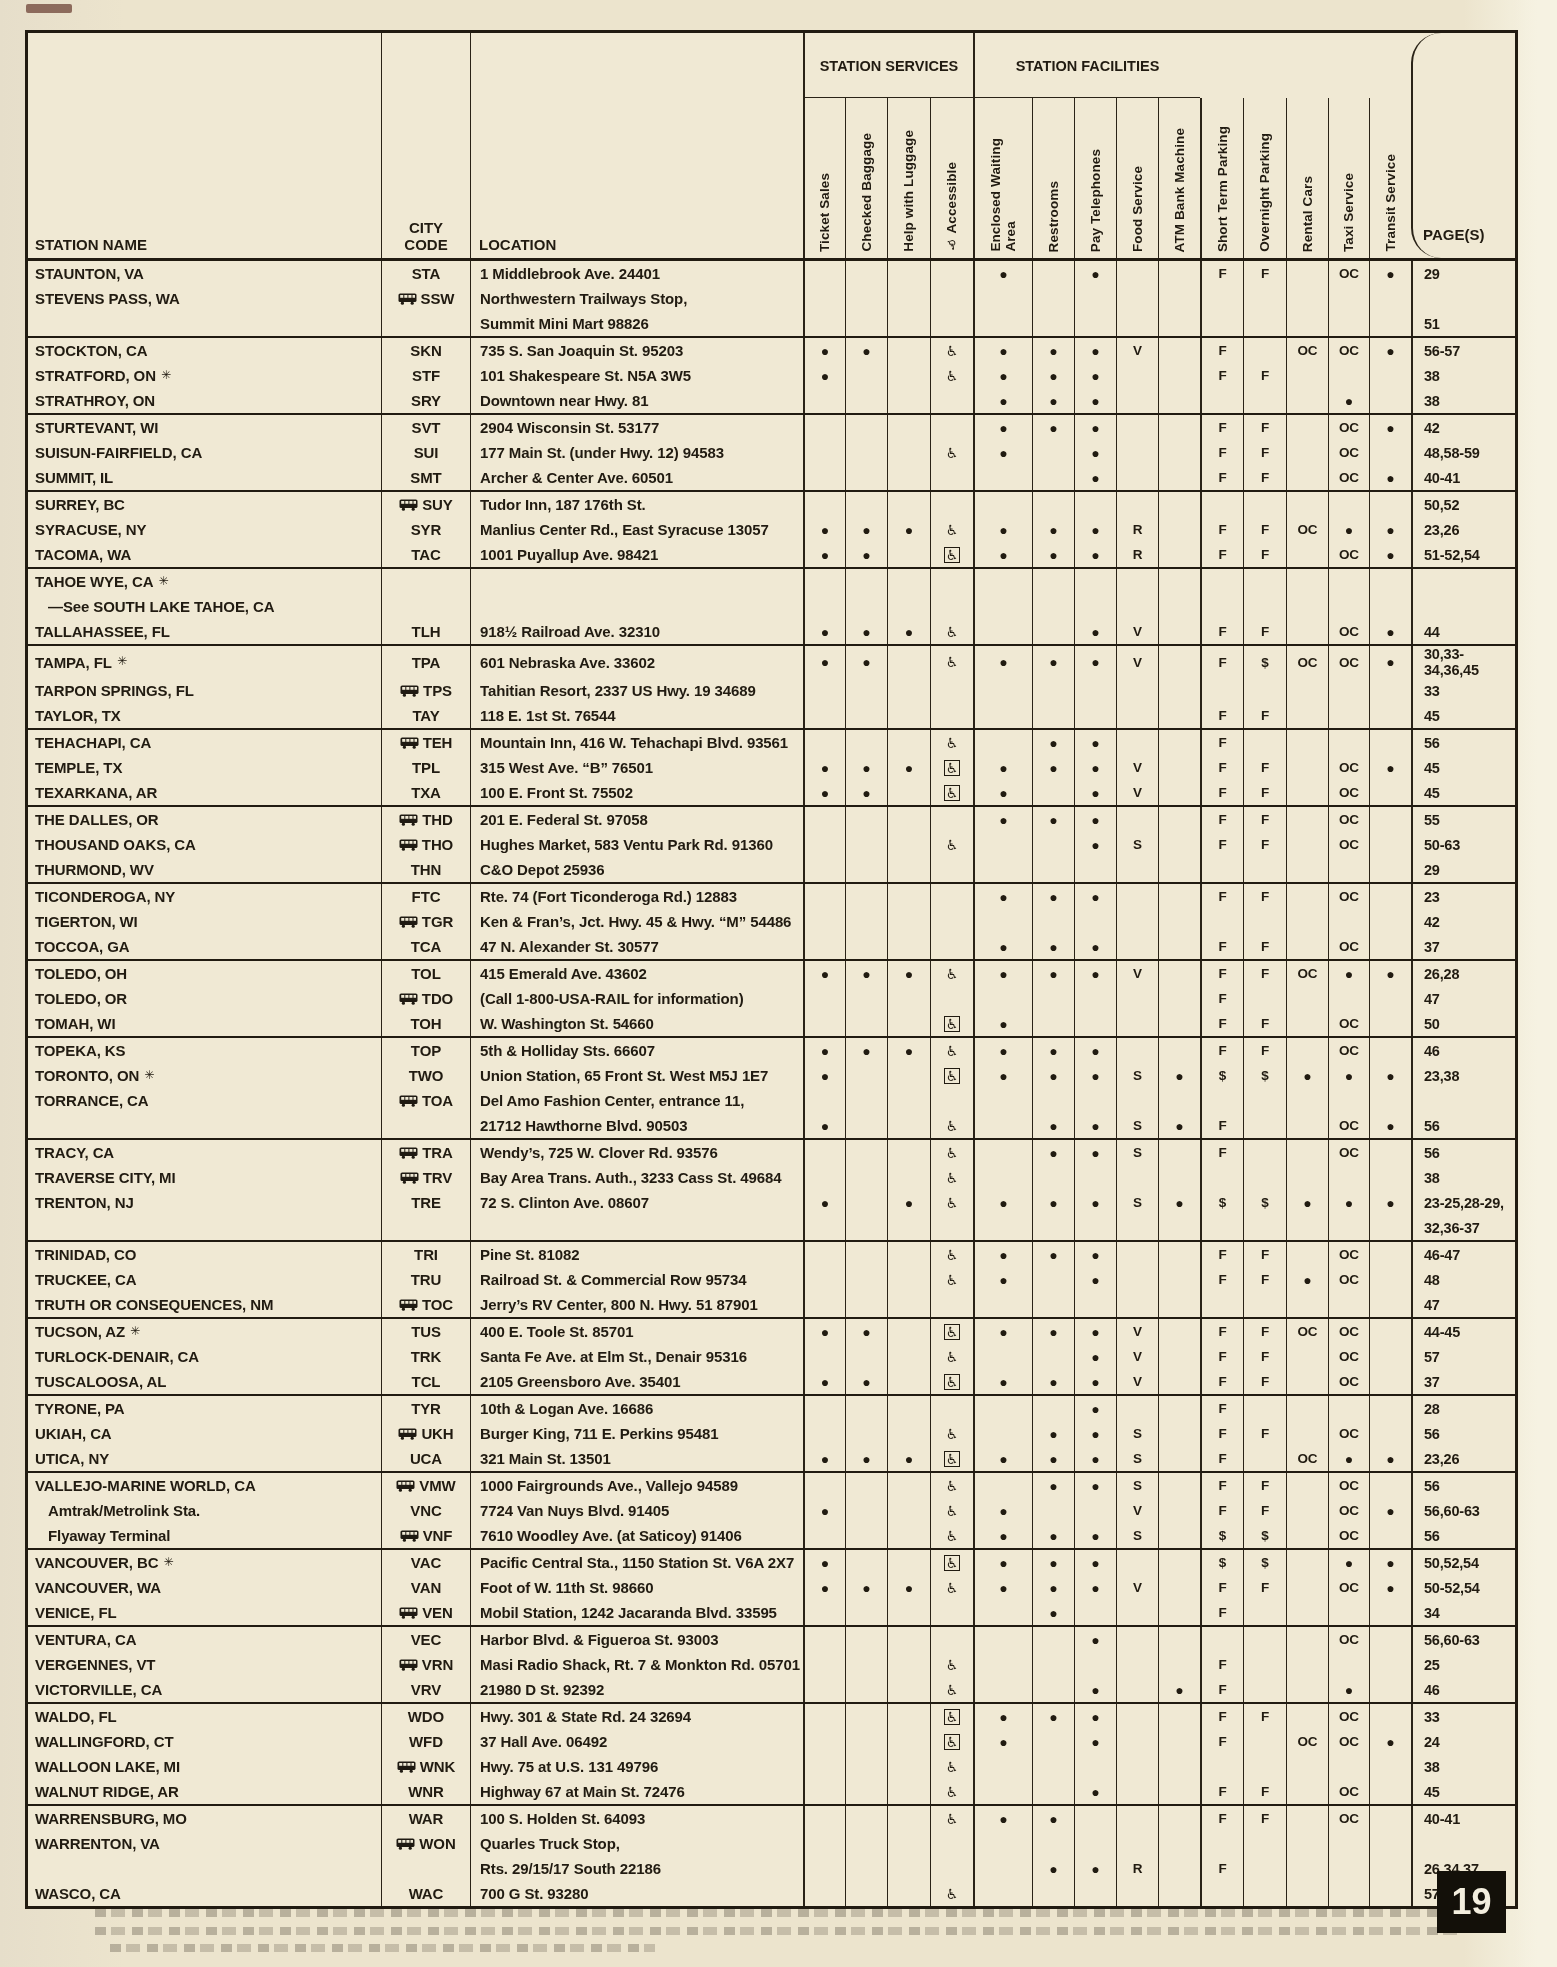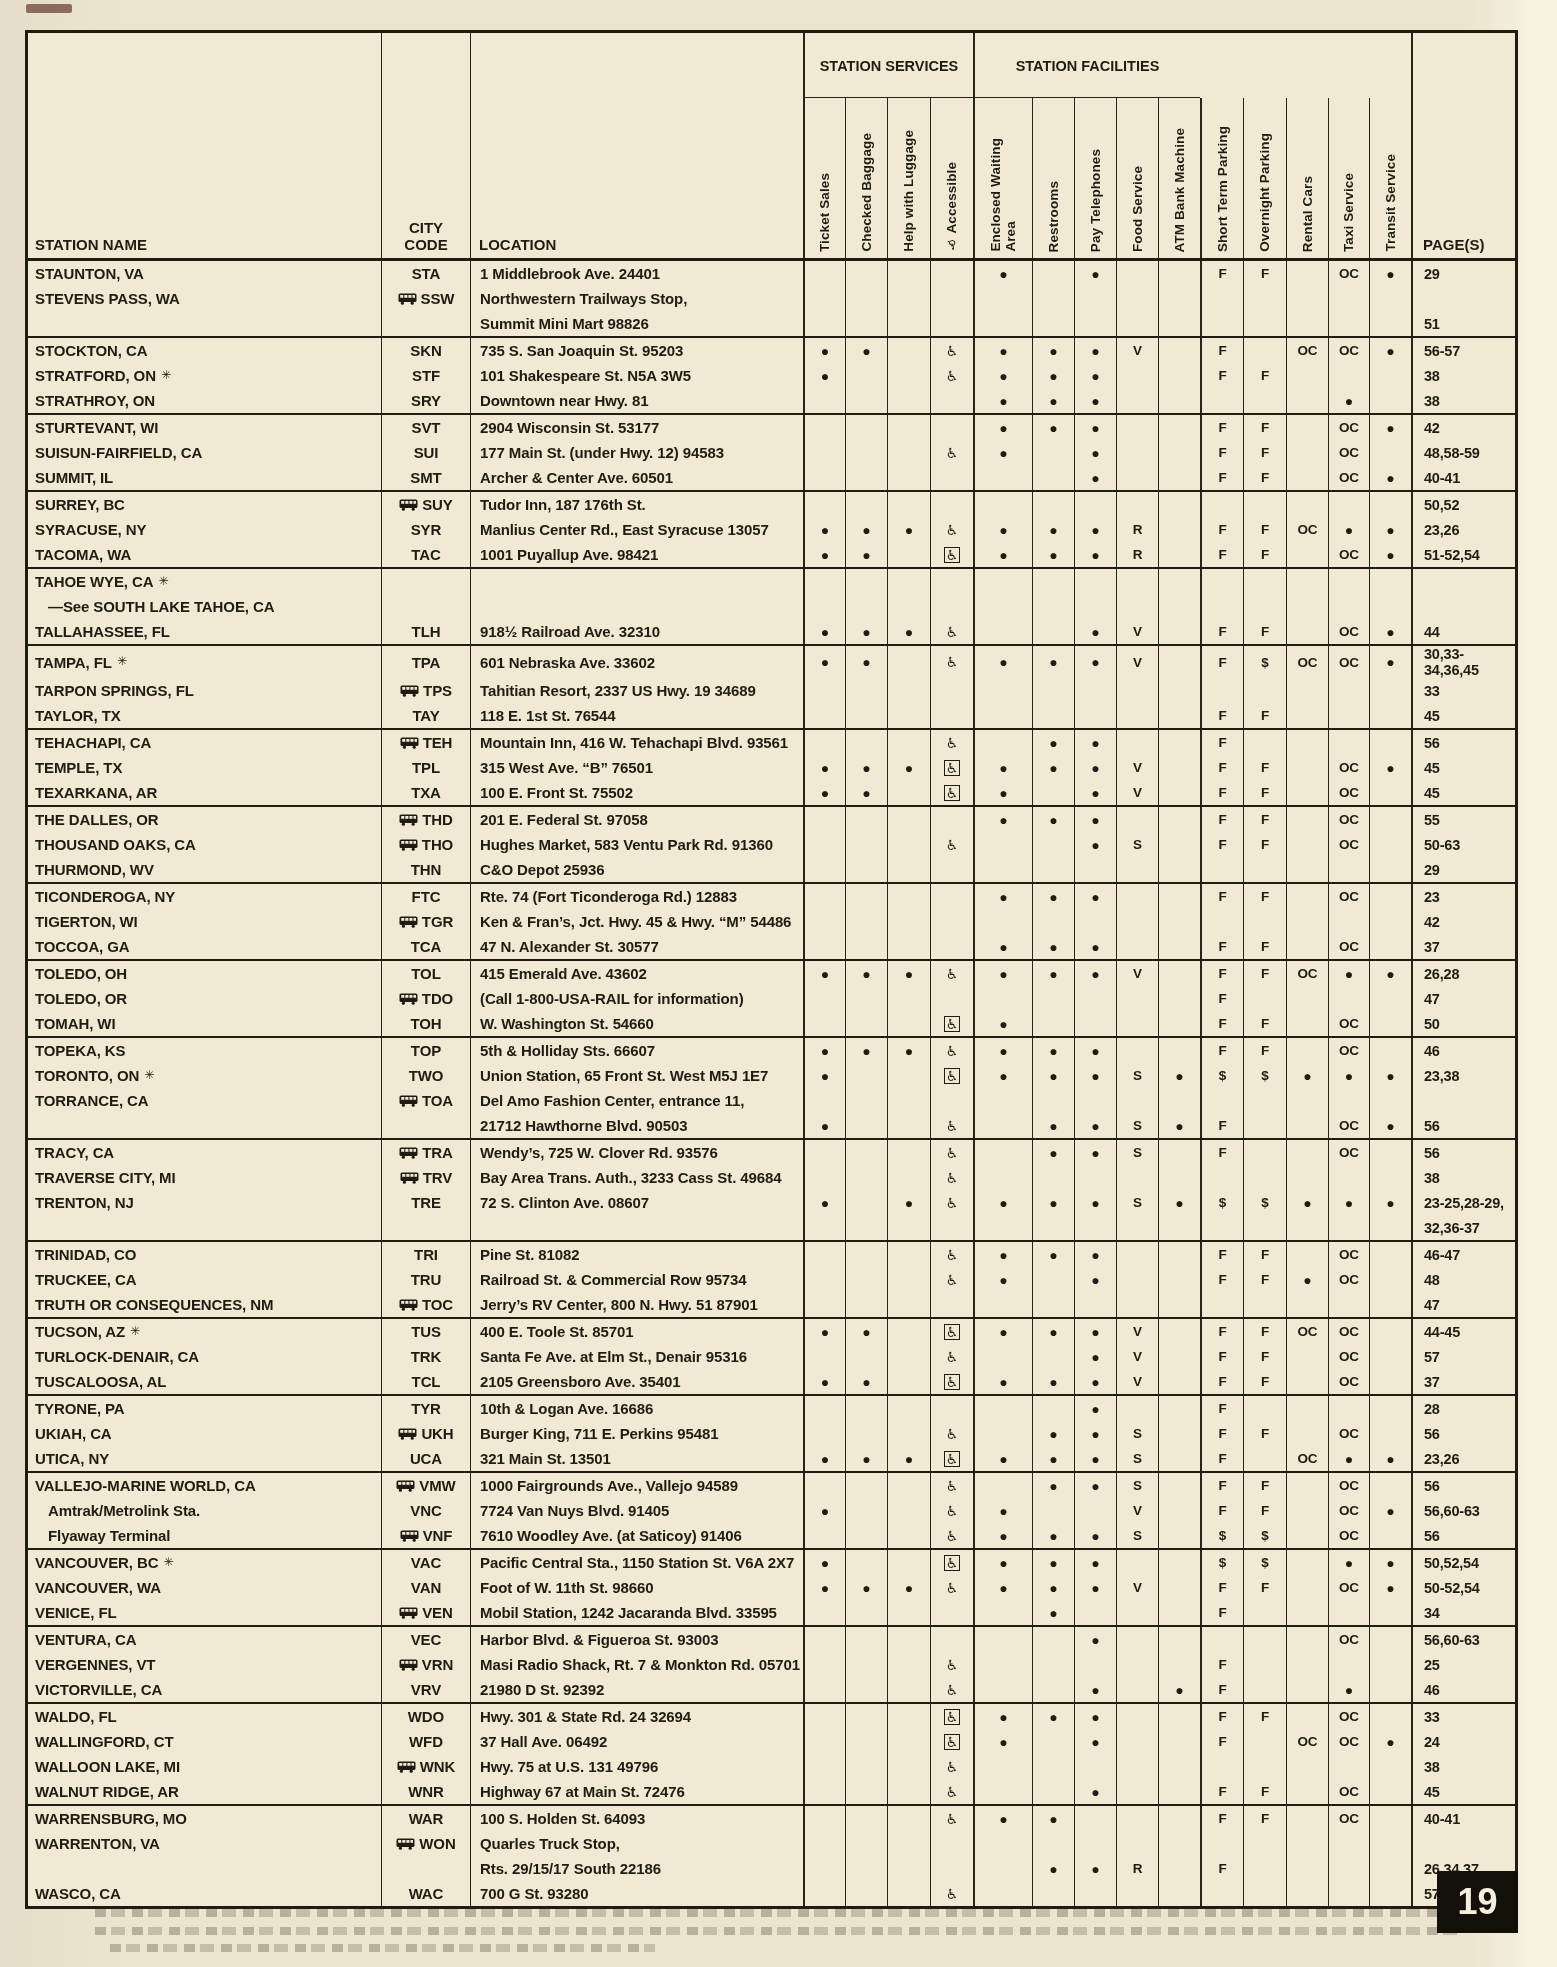--- a/index.html
+++ b/index.html
@@ -32,21 +32,21 @@
   .sheet{
     position:absolute;left:25px;top:30px;width:1493px;box-sizing:border-box;
     border:3px solid var(--ink);background:var(--cell);
   }
   
   .thead{display:grid;grid-template-columns:var(--cols);grid-template-rows:65px 160px;border-bottom:3px solid var(--ink);}
   .hcell{box-sizing:border-box;}
   .h-name{grid-column:1;grid-row:1/3;display:flex;align-items:flex-end;padding:4px 2px 5px 7px;font-weight:700;font-size:15px;}
   .h-code{grid-column:2;grid-row:1/3;border-left:1.6px solid var(--line);display:flex;align-items:flex-end;justify-content:center;text-align:center;font-weight:700;font-size:15px;white-space:pre-line;padding-bottom:5px;line-height:1.1;}
   .h-loc{grid-column:3;grid-row:1/3;border-left:1.6px solid var(--line);display:flex;align-items:flex-end;padding:4px 0 5px 8px;font-weight:700;font-size:15px;}
-  .h-pages{grid-column:18;grid-row:1/3;border-left:2.2px solid var(--line);display:flex;align-items:flex-end;padding:0 2px 5px 10px;font-weight:700;font-size:15px;}
+  .h-pages{grid-column:18;grid-row:1/3;border-left:2.2px solid var(--line);display:flex;align-items:flex-end;padding:0 2px 15px 10px;font-weight:700;font-size:15px;border-radius:30px;}
   .h-grp{display:flex;align-items:center;justify-content:center;text-align:center;font-weight:700;font-size:14.5px;border-bottom:1.8px solid var(--line);white-space:pre-line;line-height:1.15;padding-top:2px;}
   .h-svc{grid-column:4/8;grid-row:1;border-left:2.2px solid var(--line);}
   .h-fac{grid-column:8/13;grid-row:1;border-left:2.2px solid var(--line);}
   .h-trn{grid-column:13/18;grid-row:1;border-left:2.2px solid var(--line);}
   .vcell{grid-row:2;border-left:1.6px solid var(--line);display:flex;align-items:flex-end;justify-content:center;padding-bottom:6px;box-sizing:border-box;}
   .vcell.heavy{border-left:2.2px solid var(--line);}
   .vlab{writing-mode:vertical-rl;transform:rotate(180deg);font-weight:700;font-size:13.5px;line-height:1.12;white-space:pre-line;letter-spacing:.1px;}
   .vlab .wc{font-size:13px;}
   
   .group{border-top:2.6px solid var(--ink);}
@@ -65,21 +65,21 @@
   .wc{font-size:14px;line-height:1;}
   .wc.bx{border:1.7px solid var(--ink);padding:0 1px;}
   .star{font-size:12px;margin-left:5px;position:relative;top:-1px;}
   .busic{display:inline-flex;align-items:center;}
   
   .fineline{position:absolute;height:8px;opacity:.42;filter:blur(.4px);
     background:repeating-linear-gradient(90deg, rgba(70,62,48,.75) 0 11px, rgba(70,62,48,0) 11px 16px, rgba(70,62,48,.55) 16px 30px, rgba(70,62,48,0) 30px 37px);}
   .fl1{left:95px;top:1909px;width:1365px;}
   .fl2{left:95px;top:1927px;width:1365px;}
   .fl3{left:110px;top:1944px;width:545px;}
-  .badge{position:absolute;left:1437px;top:1871px;width:81px;height:62px;background:#131009;color:#f3eede;
+  .badge{position:absolute;left:1437px;top:1871px;width:69px;height:62px;background:#131009;color:#f3eede;
     display:flex;align-items:center;justify-content:center;font-weight:700;font-size:36px;font-family:"Liberation Sans",sans-serif;}
   .edge-strip{position:absolute;right:0;top:0;width:42px;height:1967px;background:linear-gradient(90deg, rgba(246,241,225,0) 0%, #f6f2e2 55%);pointer-events:none;}
 </style>
 </head>
 <body>
 
 <div class="ghost g1"></div>
 <div class="ghost g2"></div>
 <div class="ghost g3"></div>
 <div class="ghost g4"></div>

